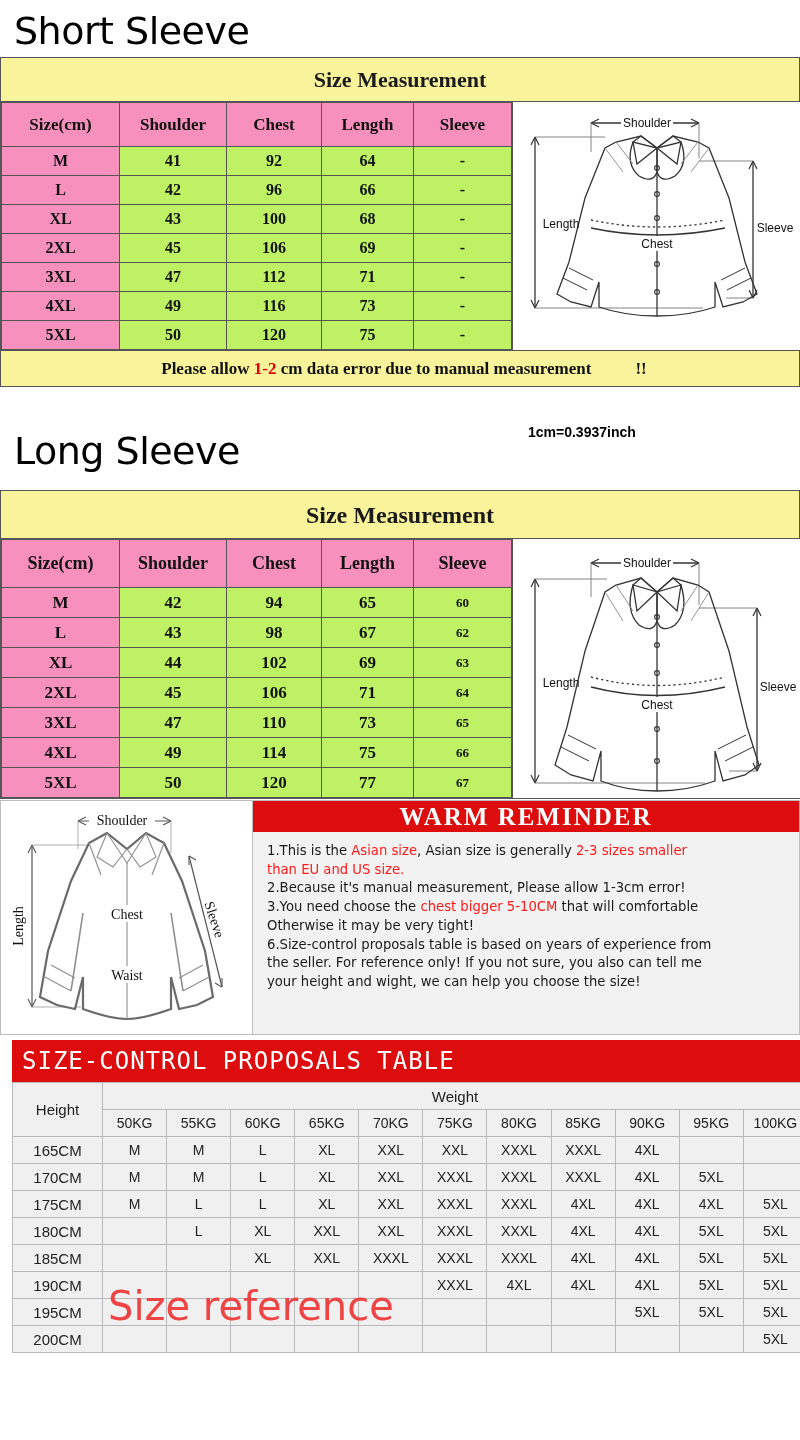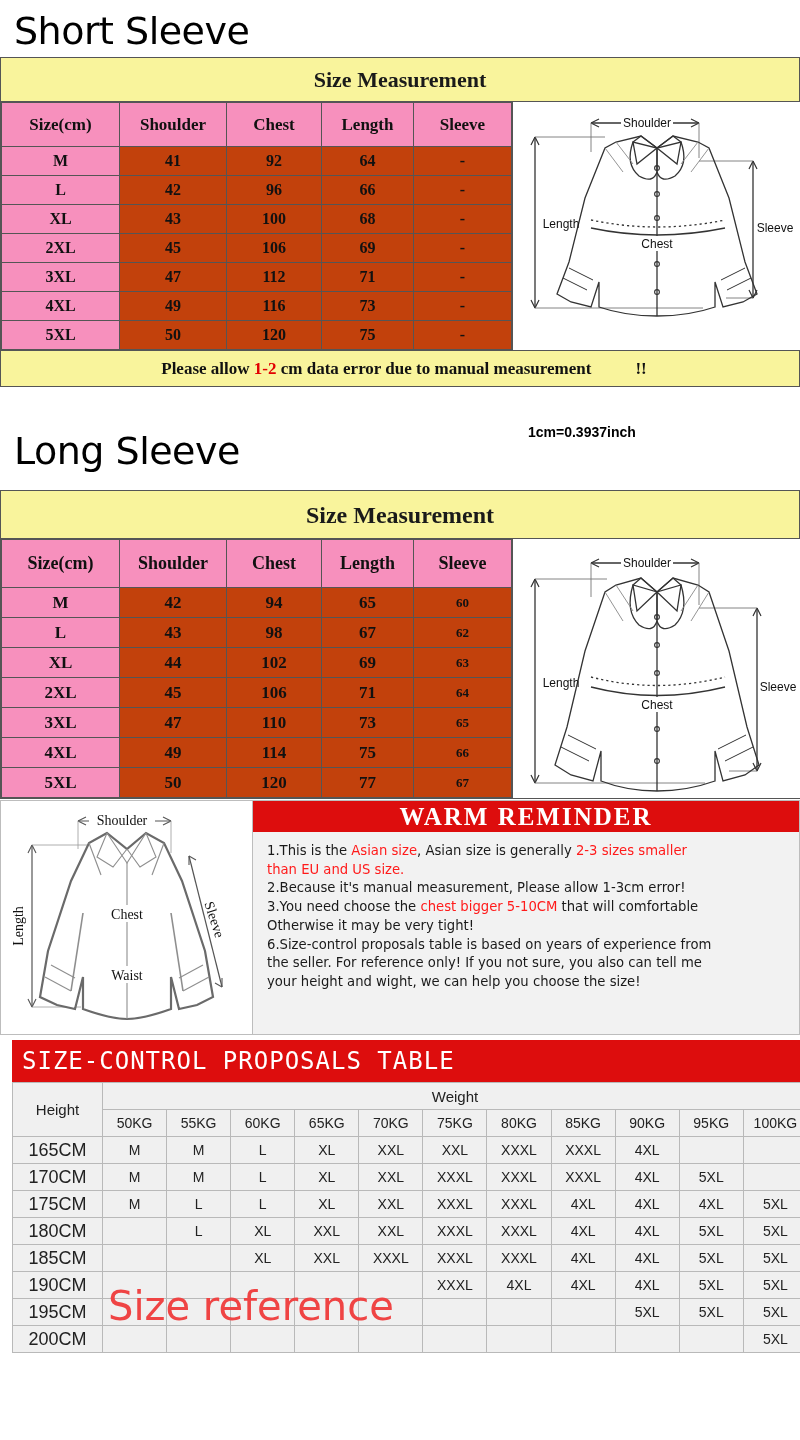--- a/index.html
+++ b/index.html
@@ -47,21 +47,21 @@
   .sm-table td, .sm-table th {
     border: 1px solid #555;
     font-family: "Liberation Serif", serif;
     font-weight: bold;
     text-align: center;
     color: #111;
     padding: 0;
   }
   .sm-table th { background: #f790bd; }
   .sm-table td.sz { background: #f790bd; }
-  .sm-table td.val { background: #c2410c; }
+  .sm-table td.val { background: #bef264; }
   .sm-diagram {
     background: #ffffff;
     border-left: 1px solid #555;
     position: relative;
     flex: 1 1 auto;
   }
   .sm-footer {
     background: #f9f49c;
     border-top: 1px solid #555;
     text-align: center;
@@ -140,21 +140,21 @@
     text-align: center;
     font-family: "Liberation Sans", sans-serif;
     font-size: 14px;
     font-weight: normal;
     color: #222;
     height: 27px;
     padding: 0;
   }
   #sc-table th.hdr-height { width: 90px; font-size: 15px; }
   #sc-table th.hdr-weight { font-size: 15px; height: 27px; }
-  #sc-table td.rh { font-size: 18px; margin-left: 15px; }
+  #sc-table td.rh { font-size: 15px; margin-left: 15px; }
   #size-ref-overlay {
     position: absolute;
     left: 108px; top: 1283px;
     font-family: "DejaVu Sans", sans-serif;
     font-size: 40px;
     color: #ef4444;
     pointer-events: none;
     white-space: nowrap;
   }
 

